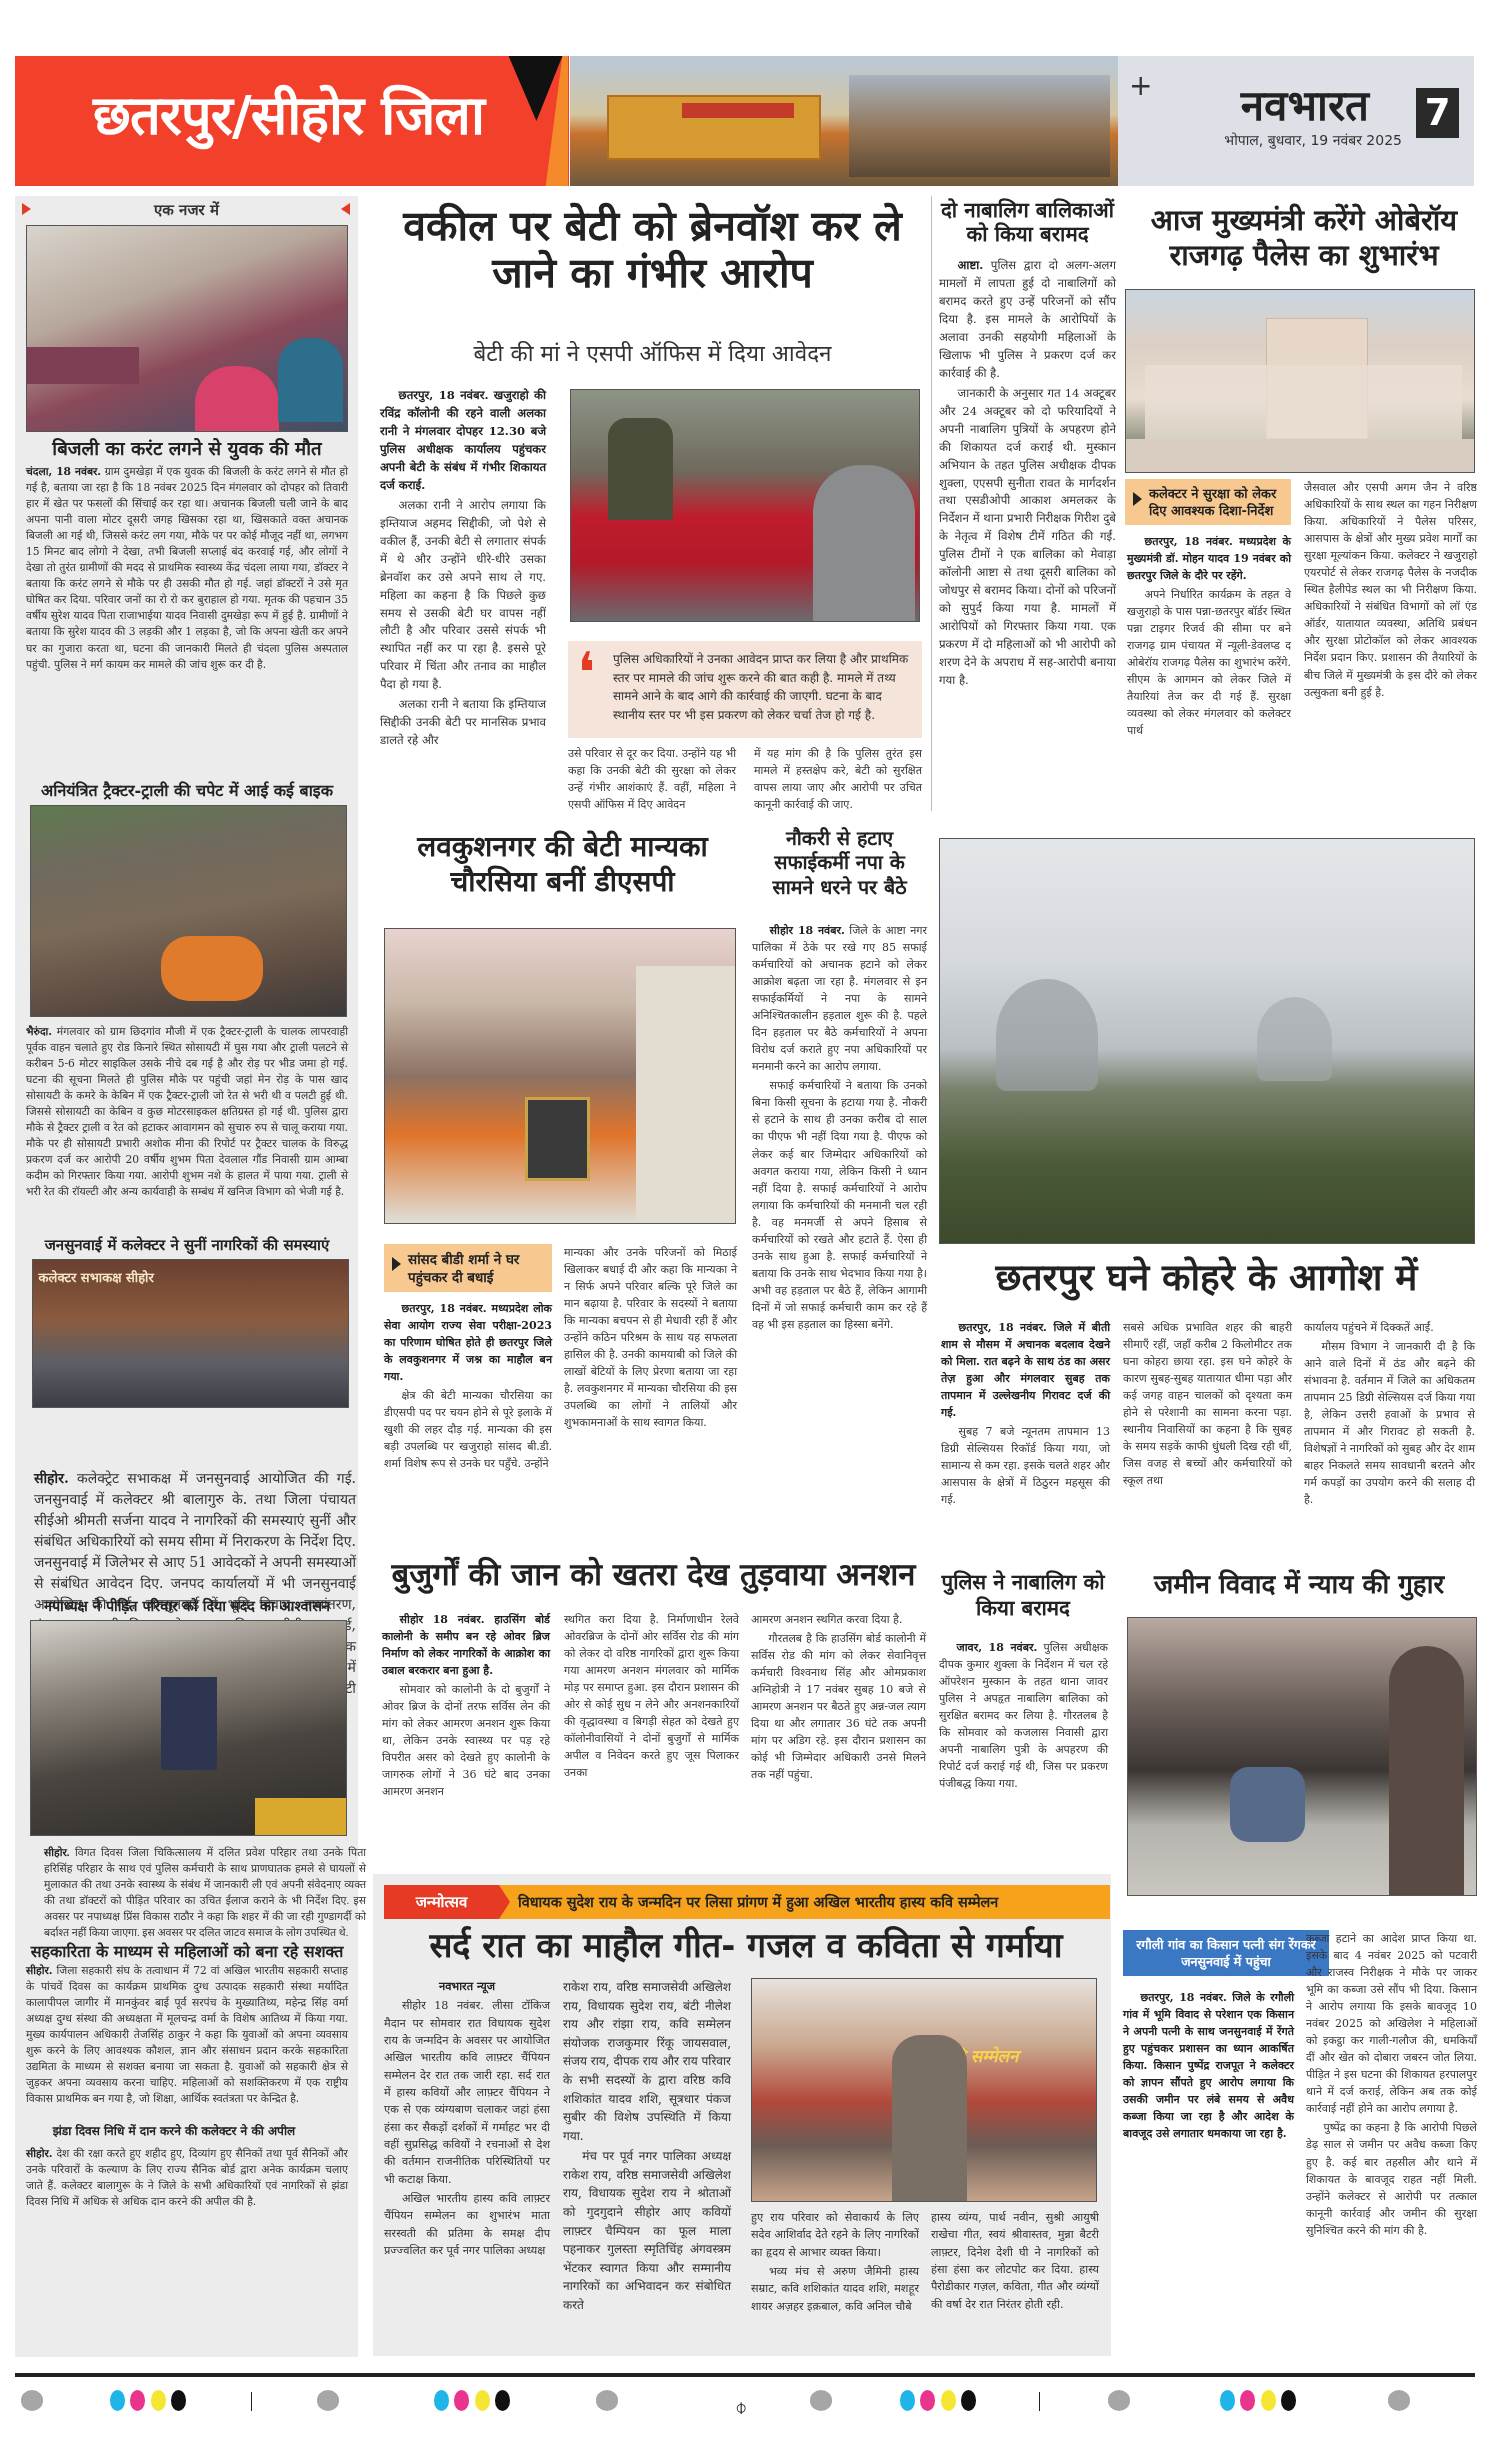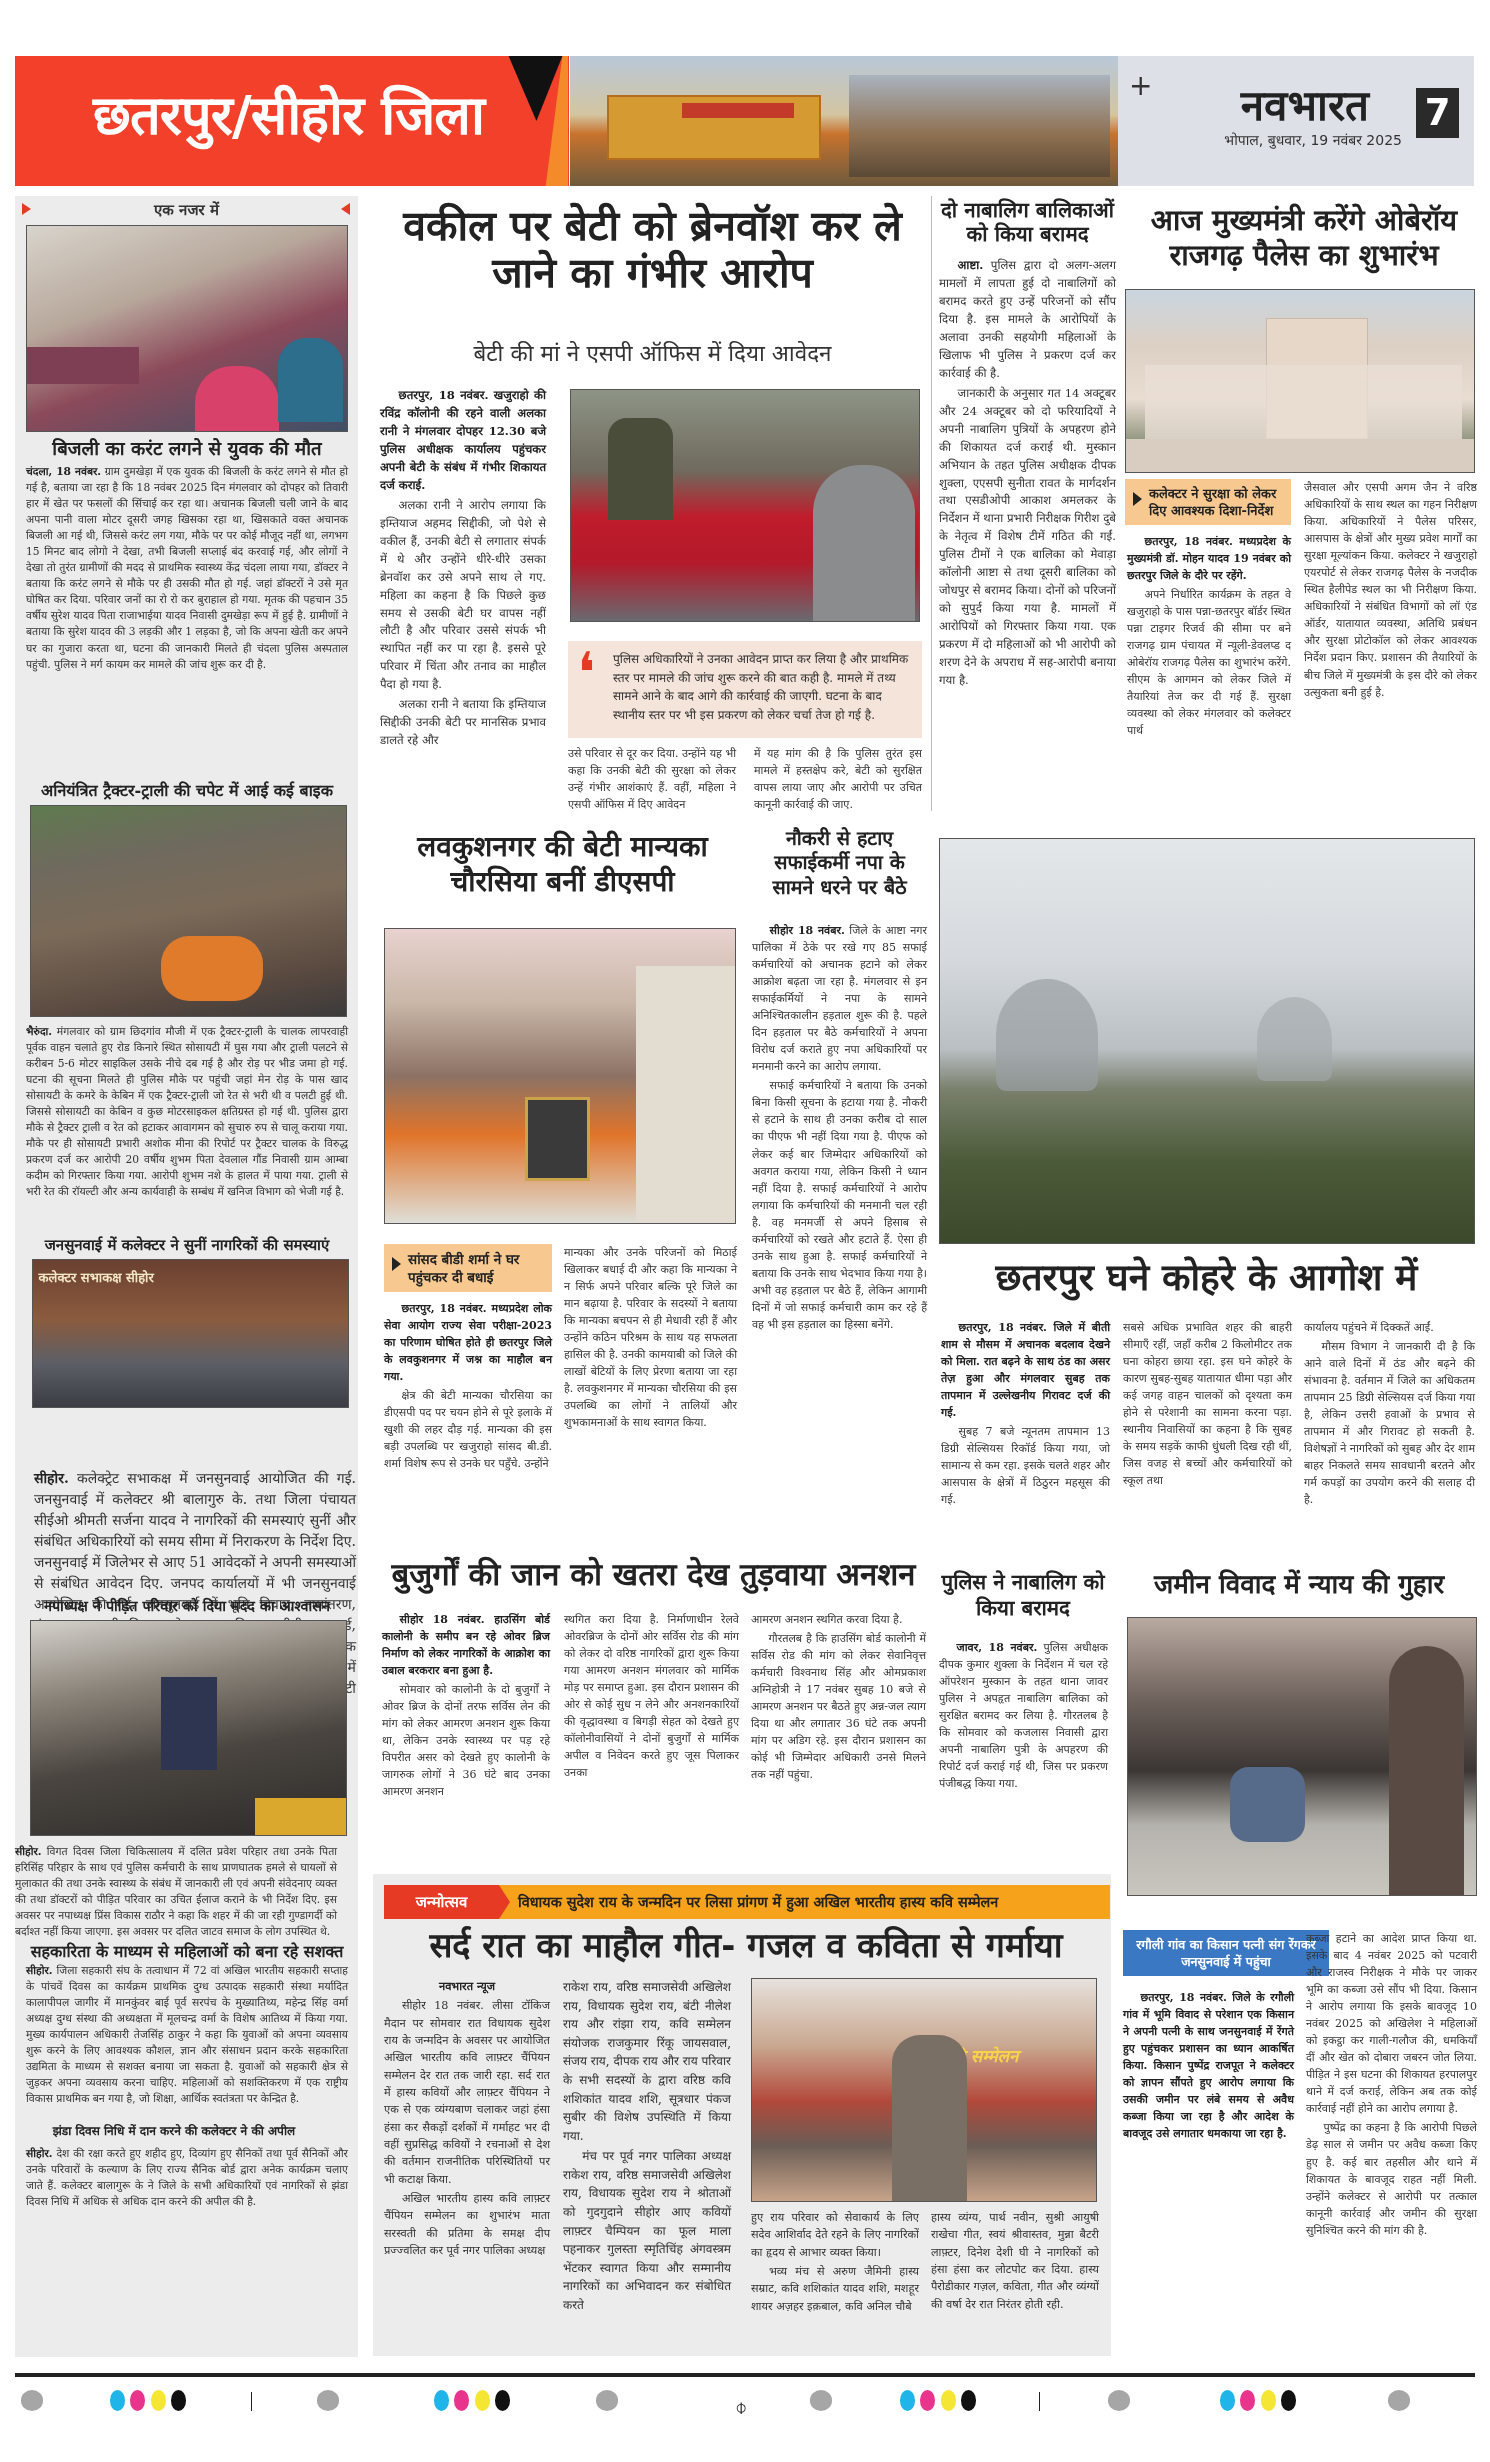--- a/index.html
+++ b/index.html
@@ -91,21 +91,21 @@
 <div class="abs body-text" style="left:26px;top:1468px;width:322px;font-size:14px;line-height:1.5;margin-left:8px;">
   <b>सीहोर.</b>
   <span>कलेक्ट्रेट सभाकक्ष में जनसुनवाई आयोजित की गई. जनसुनवाई में कलेक्टर श्री बालागुरु के. तथा जिला पंचायत सीईओ श्रीमती सर्जना यादव ने नागरिकों की समस्याएं सुनीं और संबंधित अधिकारियों को समय सीमा में निराकरण के निर्देश दिए. जनसुनवाई में जिलेभर से आए 51 आवेदकों ने अपनी समस्याओं से संबंधित आवेदन दिए. जनपद कार्यालयों में भी जनसुनवाई आयोजित की गई. जनसुनवाई में भूमि विवाद, नामांतरण, बंटवारा, आपसी विवाद, मेढ़.-रास्ता विवाद, बीपीएल कार्ड, प्रधानमंत्री आवास, गन लाइसेंस, वृद्धावस्था पेंशन, आर्थिक सहायता, मुआवजा से संबंधित आवेदन प्राप्त हुए। जनसुनवाई में संयुक्त कलेक्टर वंदना राजपूत, एसडीएम तन्मय वर्मा, डिप्टी कलेक्टर जमील खान आदि उपस्थित थे.</span>
 </div>
 
 <div class="abs hl" style="left:26px;top:1598px;width:322px;font-size:14.4px;">नपाध्यक्ष ने पीड़ित परिवार को दिया मदद का आश्वासन</div>
 <div class="photo" style="left:30px;top:1620px;width:317px;height:216px;background:linear-gradient(170deg,#d4d1cb 0%,#8a8379 30%,#4a4540 60%,#2e2b29 100%);">
   <div style="position:absolute;left:130px;top:56px;width:56px;height:93px;background:#2d3550;"></div>
   <div style="position:absolute;left:224px;top:177px;width:93px;height:37px;background:#d9a82c;"></div>
 </div>
-<div class="abs body-text" style="left:15px;top:1844px;width:322px;font-size:10.7px;line-height:1.5;">
+<div class="abs body-text" style="left:44px;top:1844px;width:322px;font-size:10.7px;line-height:1.5;font-family:Liberation Serif, serif;">
   <b>सीहोर.</b>
   <span>विगत दिवस जिला चिकित्सालय में दलित प्रवेश परिहार तथा उनके पिता हरिसिंह परिहार के साथ एवं पुलिस कर्मचारी के साथ प्राणघातक हमले से घायलों से मुलाकात की तथा उनके स्वास्थ्य के संबंध में जानकारी ली एवं अपनी संवेदनाए व्यक्त की तथा डॉक्टरों को पीड़ित परिवार का उचित ईलाज कराने के भी निर्देश दिए. इस अवसर पर नपाध्यक्ष प्रिंस विकास राठौर ने कहा कि शहर में की जा रही गुण्डागर्दी को बर्दाश्त नहीं किया जाएगा. इस अवसर पर दलित जाटव समाज के लोग उपस्थित थे.</span>
 </div>
 
 <div class="abs hl" style="left:26px;top:1943px;width:322px;font-size:16px;">सहकारिता के माध्यम से महिलाओं को बना रहे सशक्त</div>
 <div class="abs body-text" style="left:26px;top:1963px;width:322px;font-size:10.7px;line-height:1.5;">
   <b>सीहोर.</b>
   <span>जिला सहकारी संघ के तत्वाधान में 72 वां अखिल भारतीय सहकारी सप्ताह के पांचवें दिवस का कार्यक्रम प्राथमिक दुग्ध उत्पादक सहकारी संस्था मर्यादित कालापीपल जागीर में मानकुंवर बाई पूर्व सरपंच के मुख्यातिथ्य, महेन्द्र सिंह वर्मा अध्यक्ष दुग्ध संस्था की अध्यक्षता में मूलचन्द्र वर्मा के विशेष आतिथ्य में किया गया. मुख्य कार्यपालन अधिकारी तेजसिंह ठाकुर ने कहा कि युवाओं को अपना व्यवसाय शुरू करने के लिए आवश्यक कौशल, ज्ञान और संसाधन प्रदान करके सहकारिता उद्यमिता के माध्यम से सशक्त बनाया जा सकता है. युवाओं को सहकारी क्षेत्र से जुड़कर अपना व्यवसाय करना चाहिए. महिलाओं को सशक्तिकरण में एक राष्ट्रीय विकास प्राथमिक बन गया है, जो शिक्षा, आर्थिक स्वतंत्रता पर केन्द्रित है.</span>
 </div>
 

